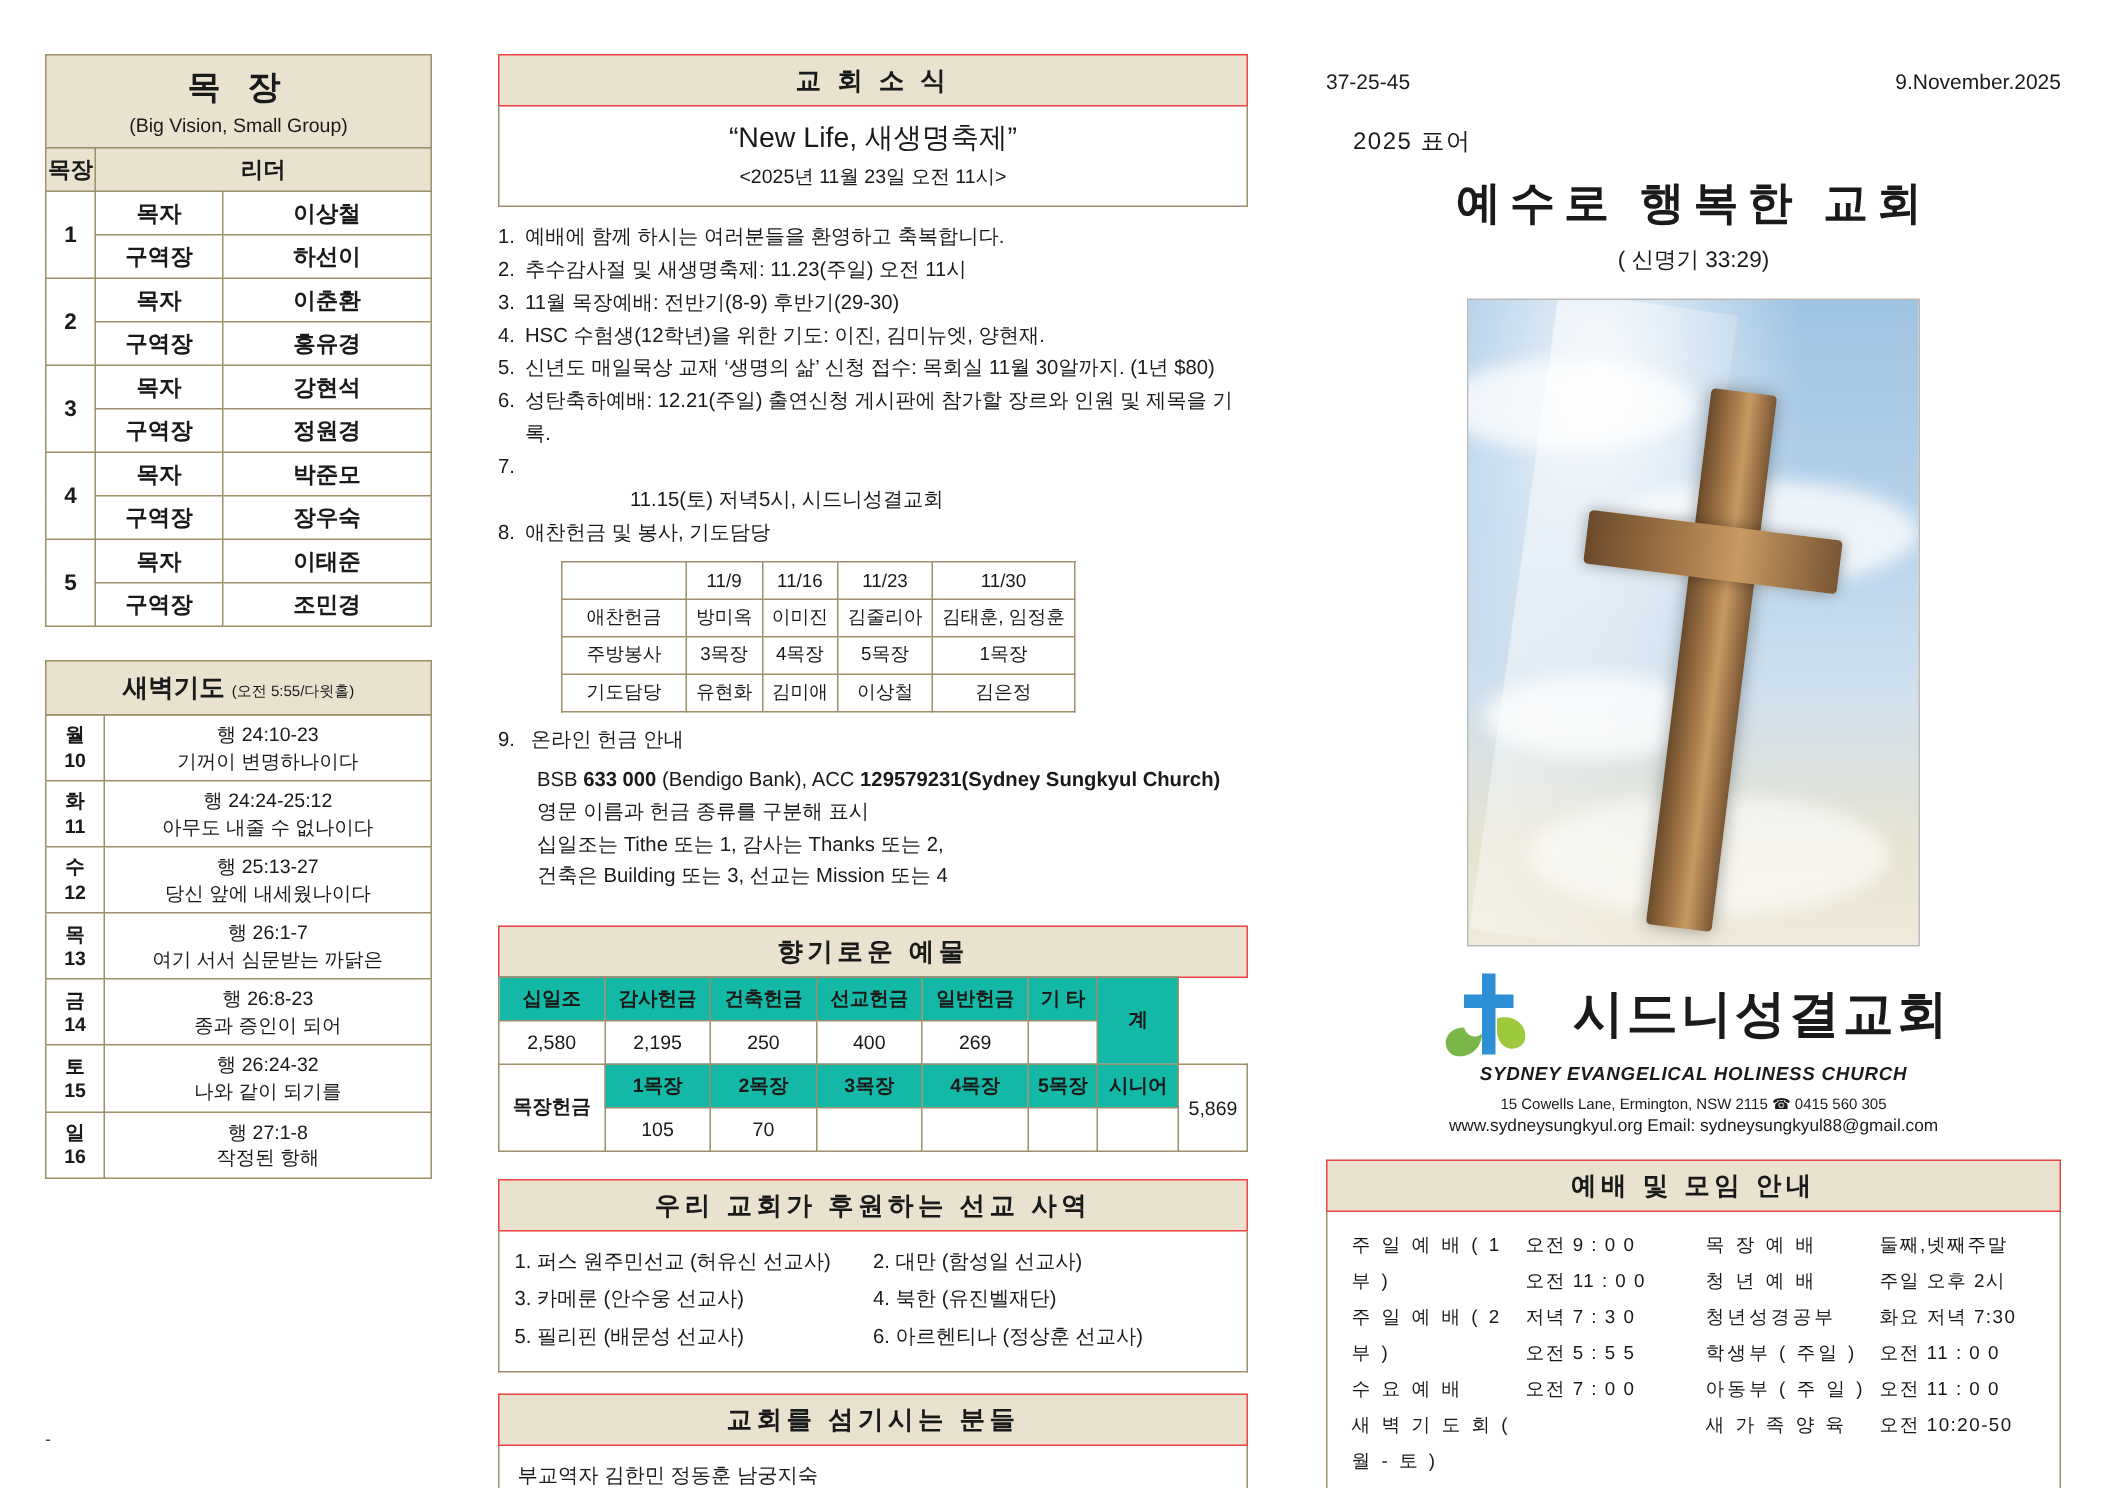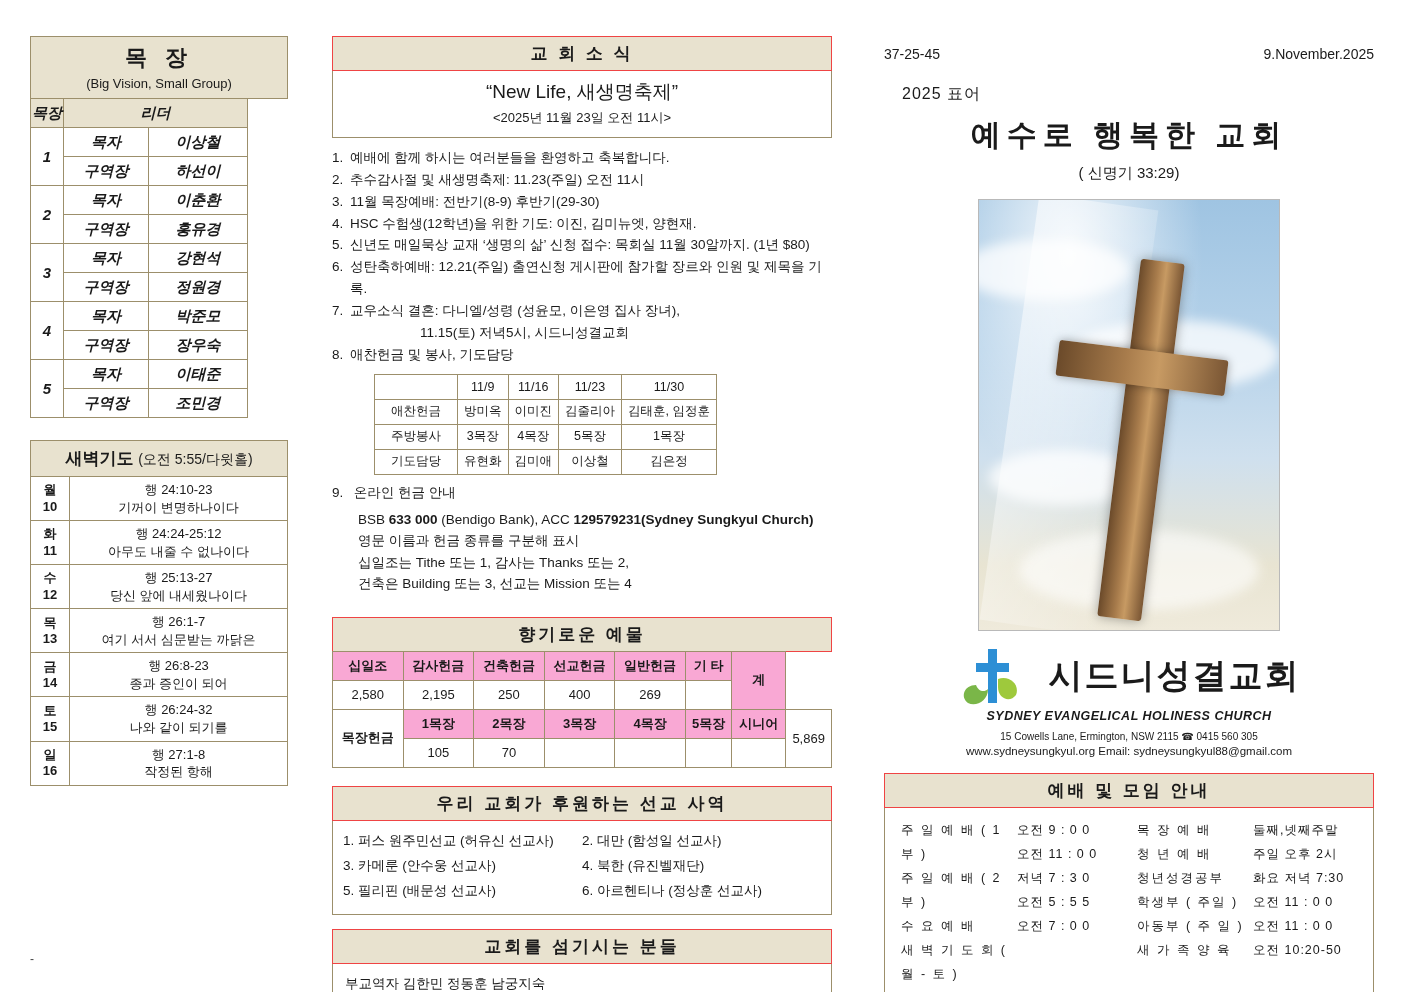--- a/index.html
+++ b/index.html
@@ -16,33 +16,33 @@
   table{border-collapse:collapse;}
 
   
   #left{left:30px;top:36px;width:258px;}
   #mokjang-title{
     border:1px solid #9c8f6b;background:#e8e2cf;
     padding:6px 0 7px 0;text-align:center;
   }
   #mokjang-title .t1{font-size:22px;font-weight:bold;letter-spacing:6px;}
   #mokjang-title .t2{font-size:13px;margin-top:3px;}
-  #mokjang-table{width:218px;margin-top:-1px;font-size:15px;font-style:italic;}
+  #mokjang-table{width:258px;margin-top:-1px;font-size:15px;}
   #mokjang-table td,#mokjang-table th{
     border:1px solid #9c8f6b;height:26px;text-align:center;font-weight:bold;
   }
   #mokjang-table .hd{background:#e8e2cf;}
   #mokjang-table .numcell{width:30px;font-size:15px;}
   #mokjang-table .rolecell{width:82px;}
 
   #dawn-title{
     margin-top:22px;border:1px solid #9c8f6b;background:#e8e2cf;
     text-align:center;padding:6px 0;font-size:17px;font-weight:bold;
   }
-  #dawn-title .sub{font-size:14px;font-weight:normal;}
+  #dawn-title .sub{font-size:10px;font-weight:normal;}
   #dawn-table{width:258px;margin-top:-1px;font-size:13px;}
   #dawn-table td{border:1px solid #9c8f6b;padding:4px 2px;text-align:center;}
   #dawn-table .daycell{width:34px;font-weight:bold;line-height:1.25;}
   #dawn-table .vs{line-height:1.35;}
 
   
   #mid{left:332px;top:36px;width:500px;}
   .secbar{
     border:1px solid #ef4444;background:#e8e2cf;
     text-align:center;font-weight:bold;font-size:17px;letter-spacing:3px;
@@ -60,21 +60,21 @@
   #notice-list .sub2{margin-left:88px;}
   #offer-table{margin:8px 0 0 42px;font-size:12.5px;}
   #offer-table td{border:1px solid #9c8f6b;height:24px;padding:0 6px;text-align:center;}
   #offer-table .lbl{width:70px;}
   #bank-block{font-size:13.5px;line-height:1.6;margin-top:7px;}
   #bank-block .ind{margin-left:26px;}
 
   #incense-title{margin-top:22px;}
   #incense-table{width:500px;margin-top:-1px;font-size:13px;}
   #incense-table td{border:1px solid #9c8f6b;height:26px;text-align:center;}
-  #incense-table .hd{background:#f9a8d4;font-weight:bold;}
+  #incense-table .hd{background:#14b8a6;font-weight:bold;}
 
   #mission-title{margin-top:18px;}
   #mission-box{border:1px solid #9c8f6b;border-top:none;padding:8px 10px 10px 10px;font-size:13.5px;}
   #mission-box .mrow{display:flex;line-height:1.85;}
   #mission-box .mcell{width:50%;}
 
   #servants-title{margin-top:14px;}
   #servants-box{border:1px solid #9c8f6b;border-top:none;padding:8px 12px 10px 12px;font-size:13.5px;line-height:1.8;}
 
   
@@ -295,21 +295,20 @@
     <div class="row">
       <span class="n">5.</span>
       <span>신년도 매일묵상 교재 ‘생명의 삶’ 신청 접수: 목회실 11월 30알까지. (1년 $80)</span>
     </div>
     <div class="row">
       <span class="n">6.</span>
       <span>성탄축하예배: 12.21(주일) 출연신청 게시판에 참가할 장르와 인원 및 제목을 기록.</span>
     </div>
     <div class="row">
       <span class="n">7.</span>
-      <span>교우소식  결혼: 다니엘/성령 (성윤모, 이은영 집사 장녀),</span>
     </div>
     <div class="sub2">11.15(토) 저녁5시, 시드니성결교회</div>
     <div class="row">
       <span class="n">8.</span>
       <span>애찬헌금 및 봉사, 기도담당</span>
     </div>
   </div>
 
   <table id="offer-table">
     <tbody>

